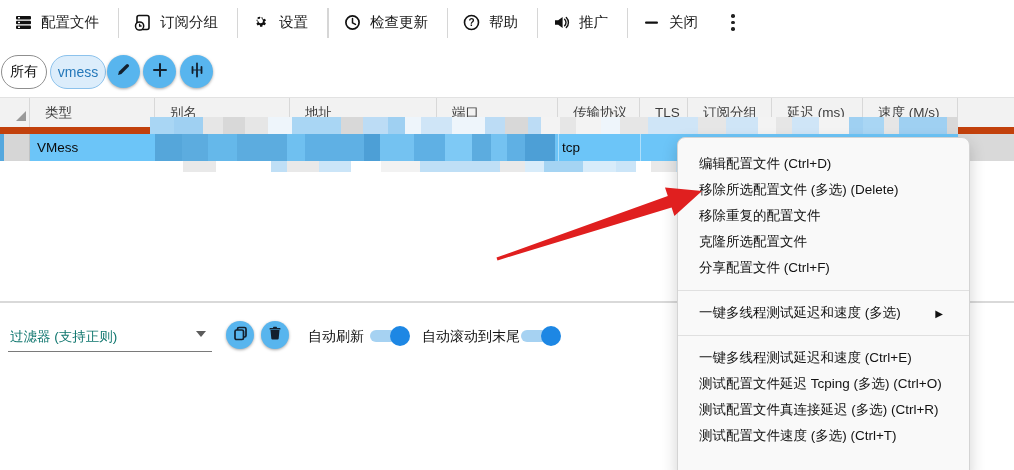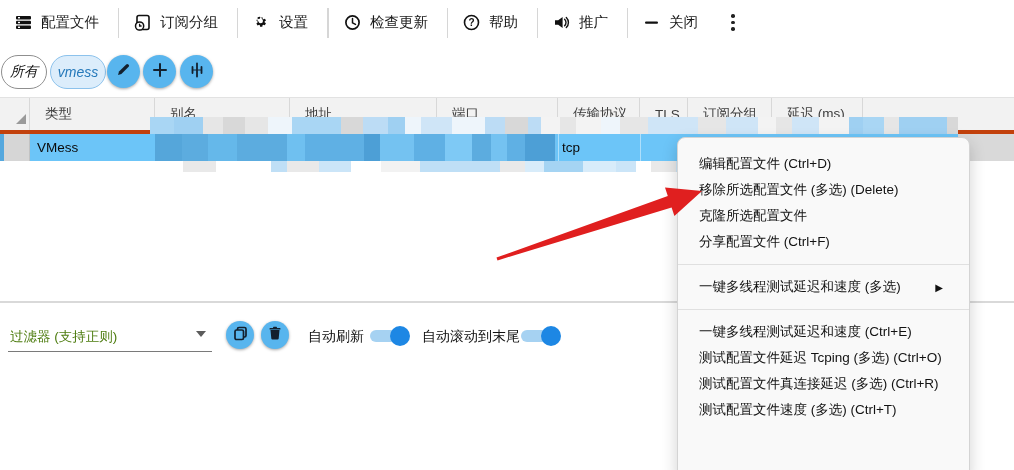--- a/index.html
+++ b/index.html
@@ -10,47 +10,47 @@
   
   .toolbar { position:absolute; left:0; top:0; width:1014px; height:45px; display:flex; align-items:center; background:#fff; }
   .tb-item { display:flex; align-items:center; gap:9px; padding:0 19px 0 15px; height:34px; font-size:14.5px; cursor:default; white-space:nowrap; }
   .tb-item svg { display:block; }
   .tb-sep { width:1px; height:30px; background:#d6d6d6; }
   .kebab { display:flex; flex-direction:column; gap:3px; padding:0 14px; }
   .kebab i { width:3.5px; height:3.5px; border-radius:50%; background:#222; }
 
   
   .profilebar { position:absolute; left:0; top:45px; width:1014px; height:52px; background:#fff; }
-  .pill { position:absolute; top:10px; height:34px; display:flex; align-items:center; justify-content:center; border-radius:17px; font-size:14px;font-style:italic; }
+  .pill { position:absolute; top:10px; height:34px; display:flex; align-items:center; justify-content:center; border-radius:17px; font-size:14px; }
   .pill-all { left:1px; width:46px; background:#fff; border:1px solid #8f8f8f; color:#111; }
   .pill-vmess { left:50px; width:56px; background:#dcedfb; border:1px solid #8cc2ec; color:#2478ba; }
   .cbtn { position:absolute; top:10px; width:33px; height:33px; border-radius:50%; background:#58b5ee; display:flex; align-items:center; justify-content:center; box-shadow:0 1px 3px rgba(0,0,0,.35); }
   .filter-input { position:absolute; left:231px; top:58px; width:206px; height:30px; border:none; border-bottom:1px solid #6f6f6f; background:transparent; font-size:14px; font-family:inherit; color:#222; outline:none; }
   .filter-input::placeholder { color:#9a9a9a; }
 
   
-  .thead { position:absolute; left:0; top:97px; width:1014px; height:37px; background:#f2f2f2; border-top:1px solid #e2e2e2; border-bottom:4px solid #c2410c; display:flex; }
+  .thead { position:absolute; left:0; top:97px; width:1014px; height:37px; background:#f2f2f2; border-top:1px solid #e2e2e2; border-bottom:7px solid #c2410c; display:flex; }
   .th { height:100%; display:flex; align-items:center; padding-left:15px; font-size:13.5px; color:#3d3d3d; border-right:1px solid #d8d8d8; overflow:hidden; white-space:nowrap; }
   .th.rowhdr { padding:0; position:relative; }
   .tri { position:absolute; right:3px; bottom:6px; width:0; height:0; border-left:10px solid transparent; border-bottom:10px solid #9a9a9a; }
   .trow { position:absolute; left:0; top:134px; width:1014px; height:27px; background:#6cc5f8; }
   .trow .rowind { position:absolute; left:0; top:0; width:4px; height:27px; background:#55a8de; }
   .trow .rowhdrcell { position:absolute; left:4px; top:0; width:26px; height:27px; background:#d6d6d6; border-right:1px solid #c2c2c2; }
   .trow .tail { position:absolute; left:958px; top:0; width:56px; height:27px; background:#d9d9d9; }
   .trow .cell { position:absolute; top:0; height:27px; display:flex; align-items:center; font-size:13.5px; color:#0b0b0b; }
   .trow .vdiv { position:absolute; top:0; width:1px; height:27px; background:rgba(255,255,255,.45); }
 
   .mosaic-layer { position:absolute; left:0; top:0; width:1014px; height:470px; pointer-events:none; }
   .mosaic-layer .blk { position:absolute; }
 
   
   .splitter { position:absolute; left:0; top:301px; width:1014px; height:2px; background:#d9d9d9; }
   .logbar { position:absolute; left:0; top:303px; width:1014px; height:167px; background:#fff; }
   .combo { position:absolute; left:8px; top:17px; width:204px; height:32px; }
-  .combo .val { position:absolute; left:2px; top:8px; font-size:13.5px; color:#4d7c0f; white-space:nowrap; }
+  .combo .val { position:absolute; left:2px; top:8px; font-size:13.5px; color:#0f766e; white-space:nowrap; }
   .combo .underline { position:absolute; left:0; bottom:0; width:204px; height:1px; background:#7a7a7a; }
   .combo .caret { position:absolute; right:6px; top:11px; width:0; height:0; border-left:5px solid transparent; border-right:5px solid transparent; border-top:6px solid #5c5c5c; }
   .rbtn { position:absolute; top:18px; width:28px; height:28px; border-radius:50%; background:#58b5ee; display:flex; align-items:center; justify-content:center; box-shadow:0 1px 3px rgba(0,0,0,.35); }
   .loglabel { position:absolute; top:25px; font-size:14px; color:#111; white-space:nowrap; }
   .toggle { position:absolute; top:24px; width:40px; height:18px; }
   .toggle .track { position:absolute; left:0; top:3px; width:34px; height:12px; border-radius:6px; background:#a6d2f2; }
   .toggle .knob { position:absolute; right:0; top:-1px; width:20px; height:20px; border-radius:50%; background:#1d87e4; }
 
   
   .menu { position:absolute; left:677px; top:137px; width:293px; height:340px; background:#f9f9f9; border:1px solid #d4d4d4; border-radius:8px 8px 0 0; box-shadow:0 6px 16px rgba(0,0,0,.18); padding-top:13px; font-size:13.5px; z-index:30; }
@@ -185,20 +185,21 @@
         <span class="tri"></span>
       </div>
     <div class="th" style="width:125px">类型</div>
     <div class="th" style="width:135px">别名</div>
     <div class="th" style="width:147px">地址</div>
     <div class="th" style="width:121px">端口</div>
     <div class="th" style="width:82px">传输协议</div>
     <div class="th" style="width:48px">TLS</div>
     <div class="th" style="width:84px">订阅分组</div>
     <div class="th" style="width:91px">延迟 (ms)</div>
+    <div class="th" style="width:95px">速度 (M/s)</div>
   </div>
 
   <div class="trow">
     <span class="rowind"></span>
     <span class="rowhdrcell"></span>
     <span class="cell" style="left:37px">VMess</span>
     <span class="vdiv" style="left:558px"></span>
     <span class="cell" style="left:562px">tcp</span>
     <span class="vdiv" style="left:640px"></span>
     <span class="tail"></span>
@@ -315,20 +316,23 @@
   </div>
 
   <div class="menu">
     <div class="mi">
         <span>编辑配置文件 (Ctrl+D)</span>
       </div>
     <div class="mi">
         <span>移除所选配置文件 (多选) (Delete)</span>
       </div>
     <div class="mi">
+        <span>移除重复的配置文件</span>
+      </div>
+    <div class="mi">
         <span>克隆所选配置文件</span>
       </div>
     <div class="mi">
         <span>分享配置文件 (Ctrl+F)</span>
       </div>
     <div class="msep"></div>
     <div class="mi">
       <span>一键多线程测试延迟和速度 (多选)</span>
       <span class="sub-arrow">▶</span>
     </div>

